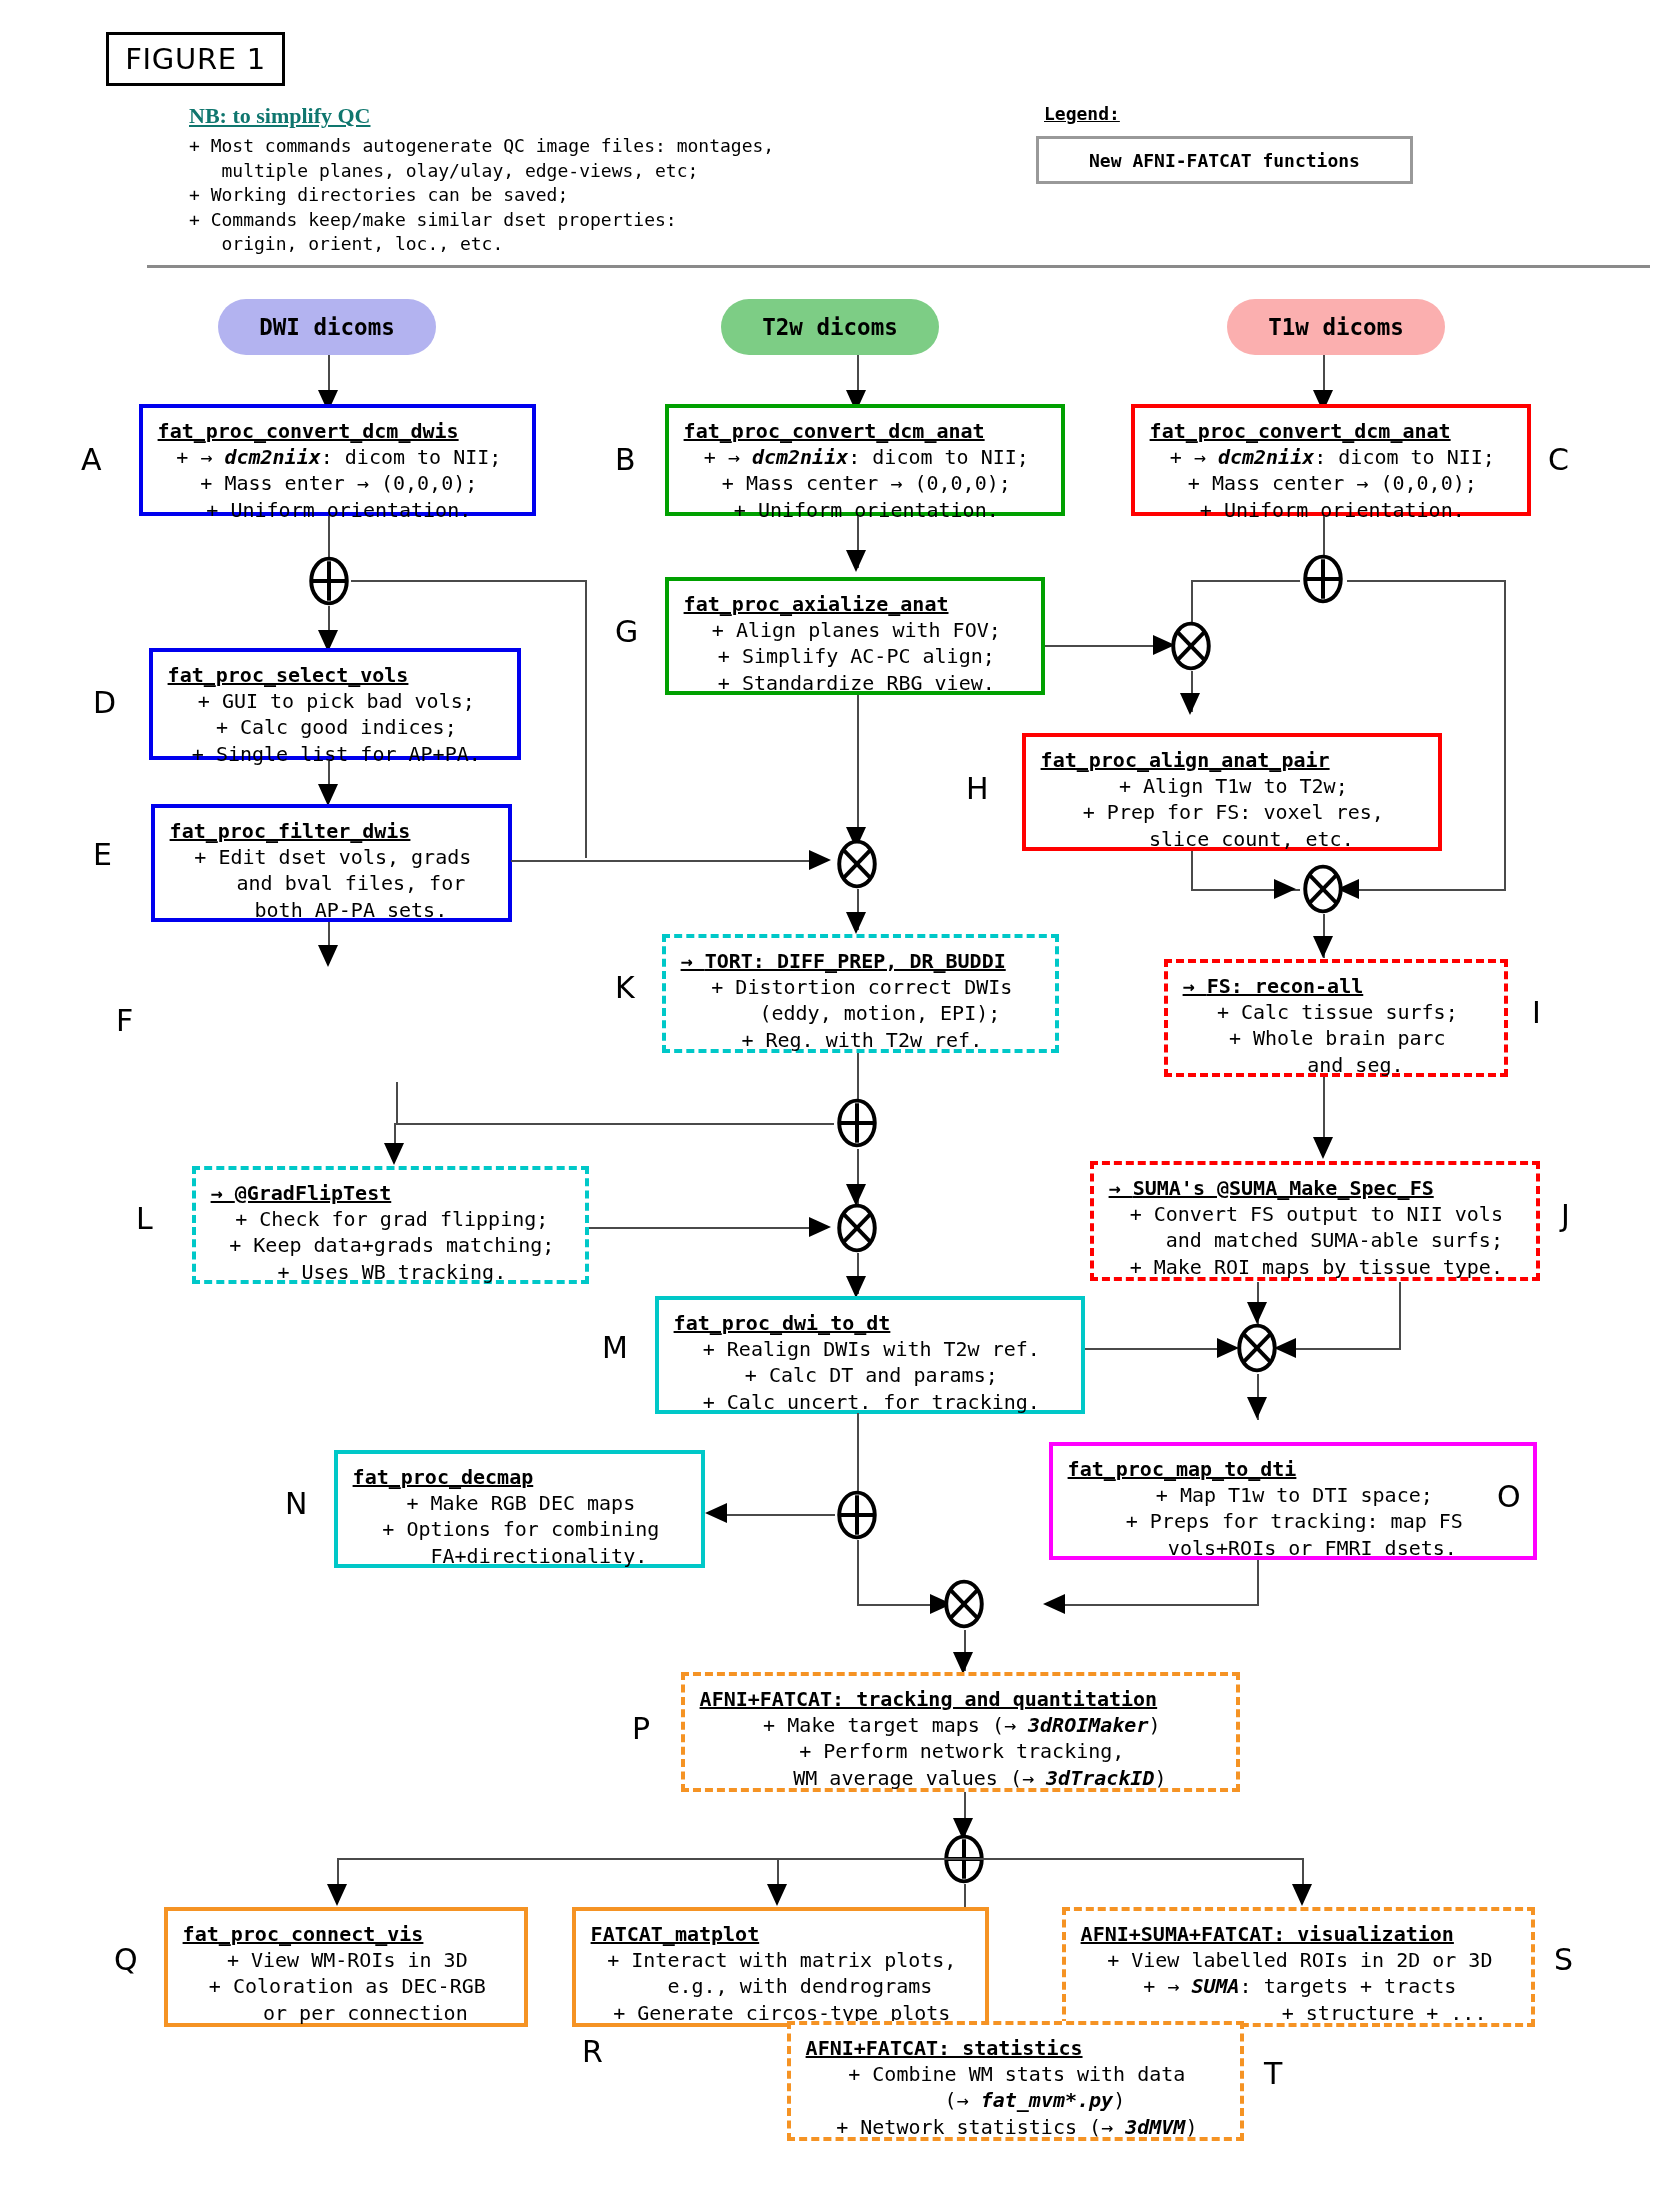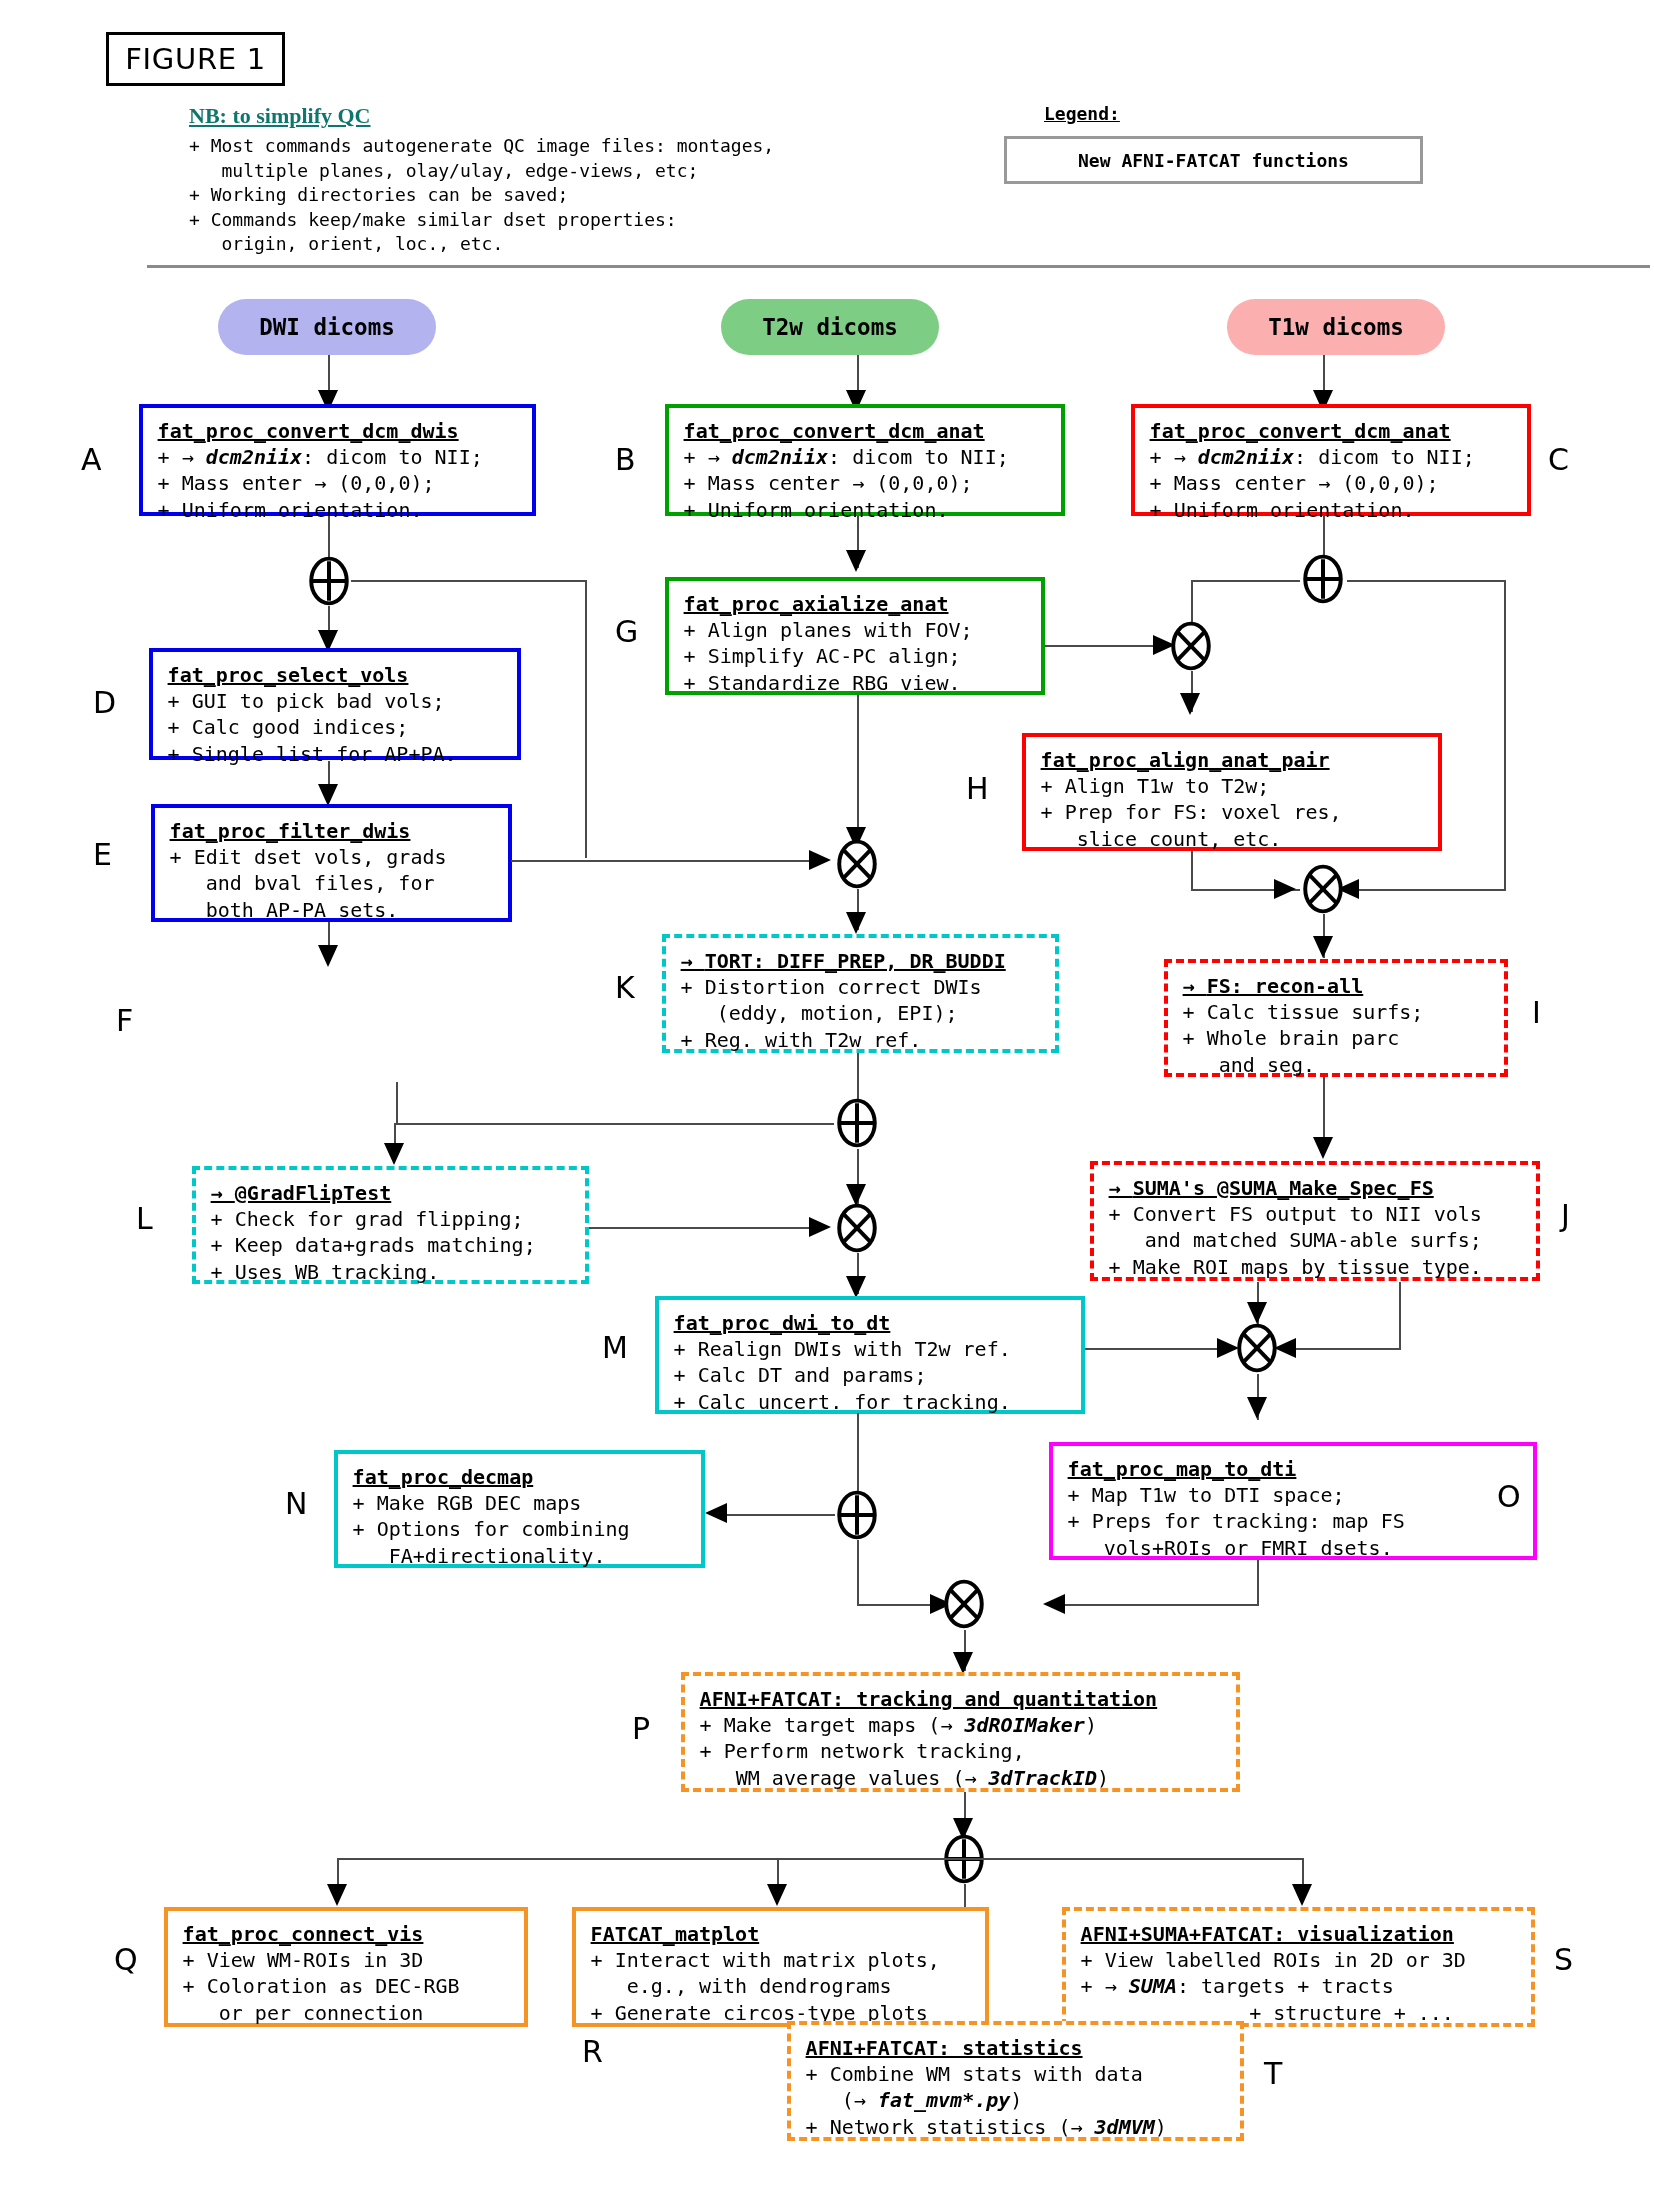--- a/index.html
+++ b/index.html
@@ -28,21 +28,21 @@
   .hrule{background:#8a8a8a;height:2.6px;}
 
   
   .pill{border-radius:30px;display:flex;align-items:center;justify-content:center;
         font-family:"DejaVu Sans Mono",monospace;font-weight:bold;font-size:22.5px;color:#000;}
 
   
   .box{background:#fff;box-sizing:border-box;padding:10.6px 12px 9.3px 14.6px;}
   .box .head{font-family:"DejaVu Sans Mono",monospace;font-weight:bold;font-size:20px;color:#000;
              text-decoration:underline;white-space:nowrap;display:inline-block;margin-bottom:1.3px;}
-  .box .line{font-family:"DejaVu Sans Mono",monospace;font-size:20px;color:#000;white-space:pre;line-height:26.5px;}
+  .box .line{font-family:"DejaVu Sans Mono",monospace;font-size:20px;color:#000;white-space:pre;line-height:26.5px;text-align:center;}
   .box .line b{font-weight:bold;font-style:italic;}
   .box.b-solid{border-width:4px;border-style:solid;}
   .box.b-dash{border-width:4px;border-style:dashed;}
 
   
   .plet{font-family:"DejaVu Sans",sans-serif;font-size:30px;color:#000;line-height:1;}
 
   
   .vline{background:#4a4a4a;width:2px;}
   .hline{background:#4a4a4a;height:2px;}
@@ -68,21 +68,21 @@
     <div class="note-title">NB: to simplify QC</div>
     <div style="height:5.3px"></div>
     <div class="note-line">+ Most commands autogenerate QC image files: montages,</div>
     <div class="note-line">   multiple planes, olay/ulay, edge-views, etc;</div>
     <div class="note-line">+ Working directories can be saved;</div>
     <div class="note-line">+ Commands keep/make similar dset properties:</div>
     <div class="note-line">   origin, orient, loc., etc.</div>
   </div>
 
   <div class="abs legend-title" style="left:1044px;top:103px;">Legend:</div>
-  <div class="abs legend-box solid" style="left:1004px;top:136px;width:419px;height:48px;">New AFNI-FATCAT functions</div>
+  <div class="abs legend-box solid" style="left:1036px;top:136px;width:377px;height:48px;">New AFNI-FATCAT functions</div>
 
   <div class="abs hrule" style="left:147px;top:265px;width:1503px;"></div>
 
   <div class="abs pill" style="left:218px;top:299px;width:218px;height:56px;background:#b3b3f0;">DWI dicoms</div>
   <div class="abs pill" style="left:721px;top:299px;width:218px;height:56px;background:#7dcd85;">T2w dicoms</div>
   <div class="abs pill" style="left:1227px;top:299px;width:218px;height:56px;background:#fbafaf;">T1w dicoms</div>
 
   <div class="abs vline" style="left:328px;top:355px;height:41px;"></div>
   <div class="abs arrow-d" style="left:318px;top:390px;"></div>
   <div class="abs vline" style="left:857px;top:355px;height:41px;"></div>

